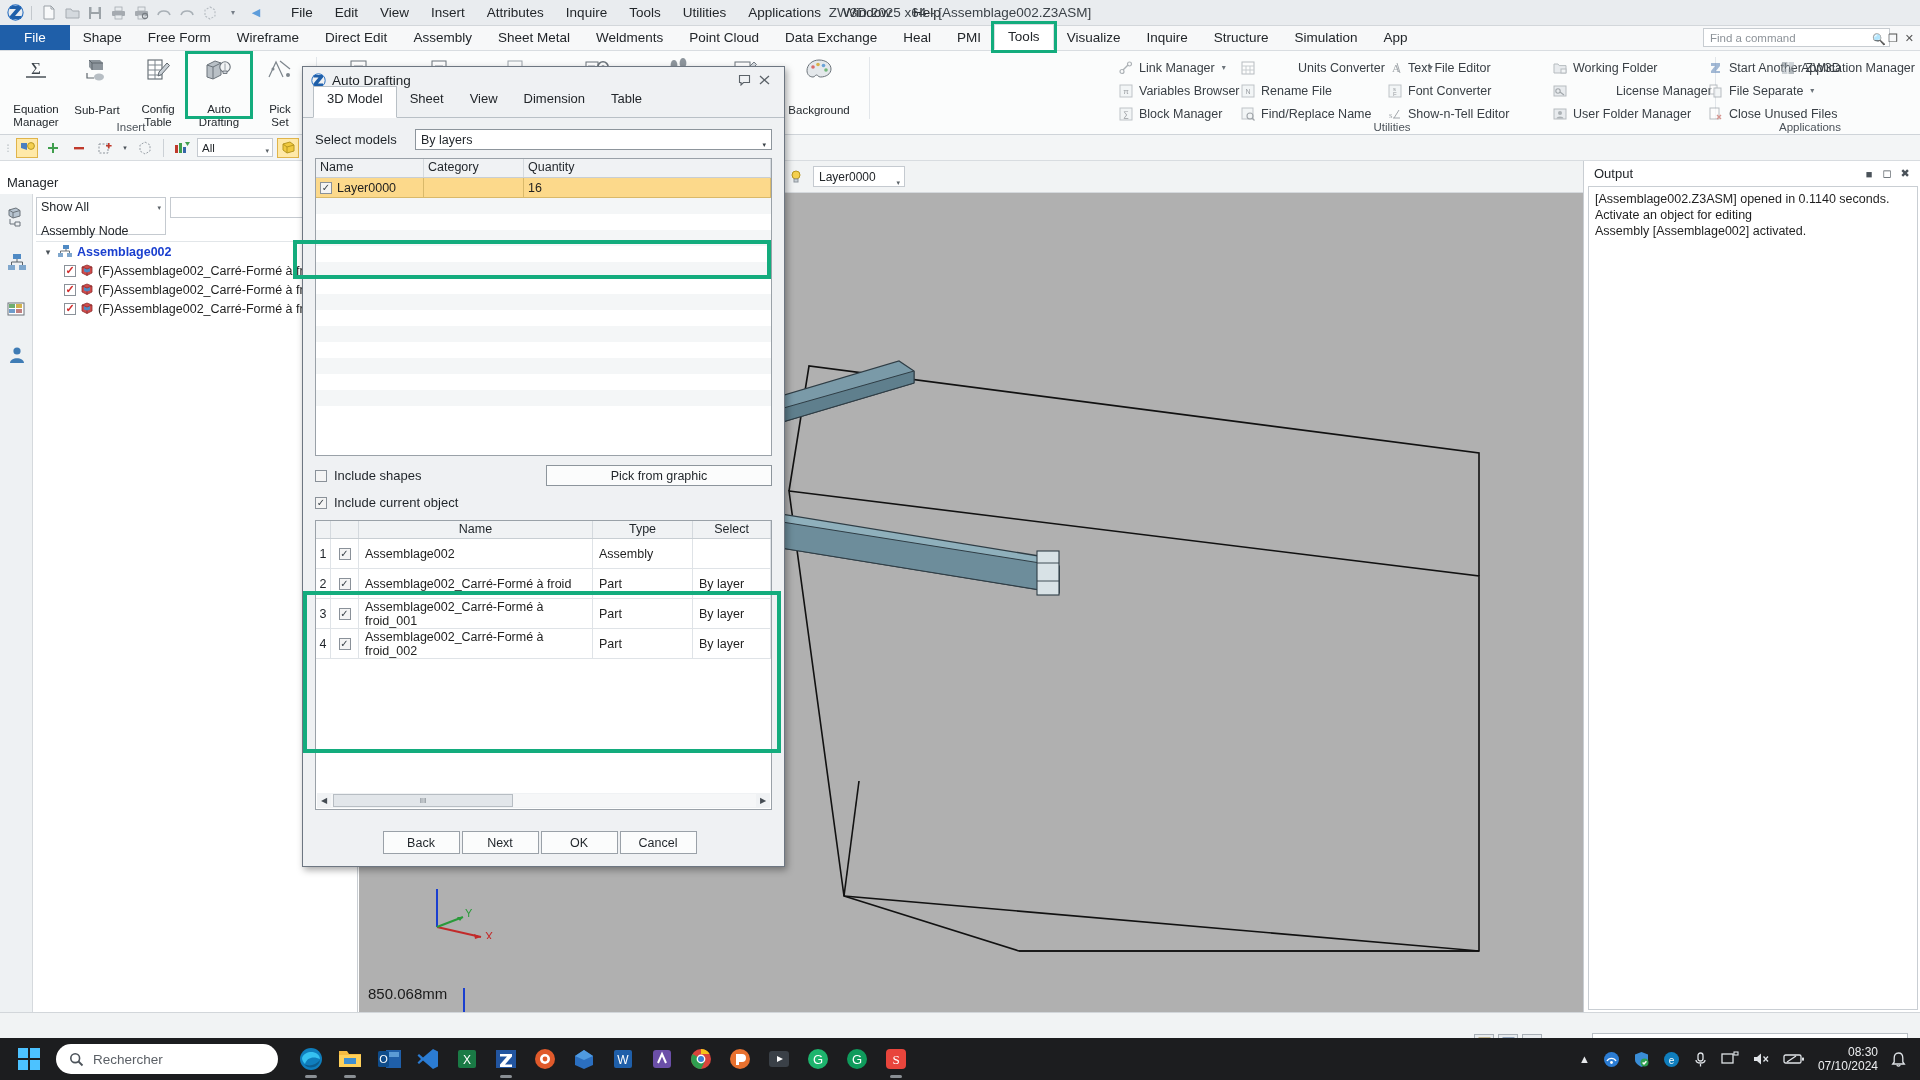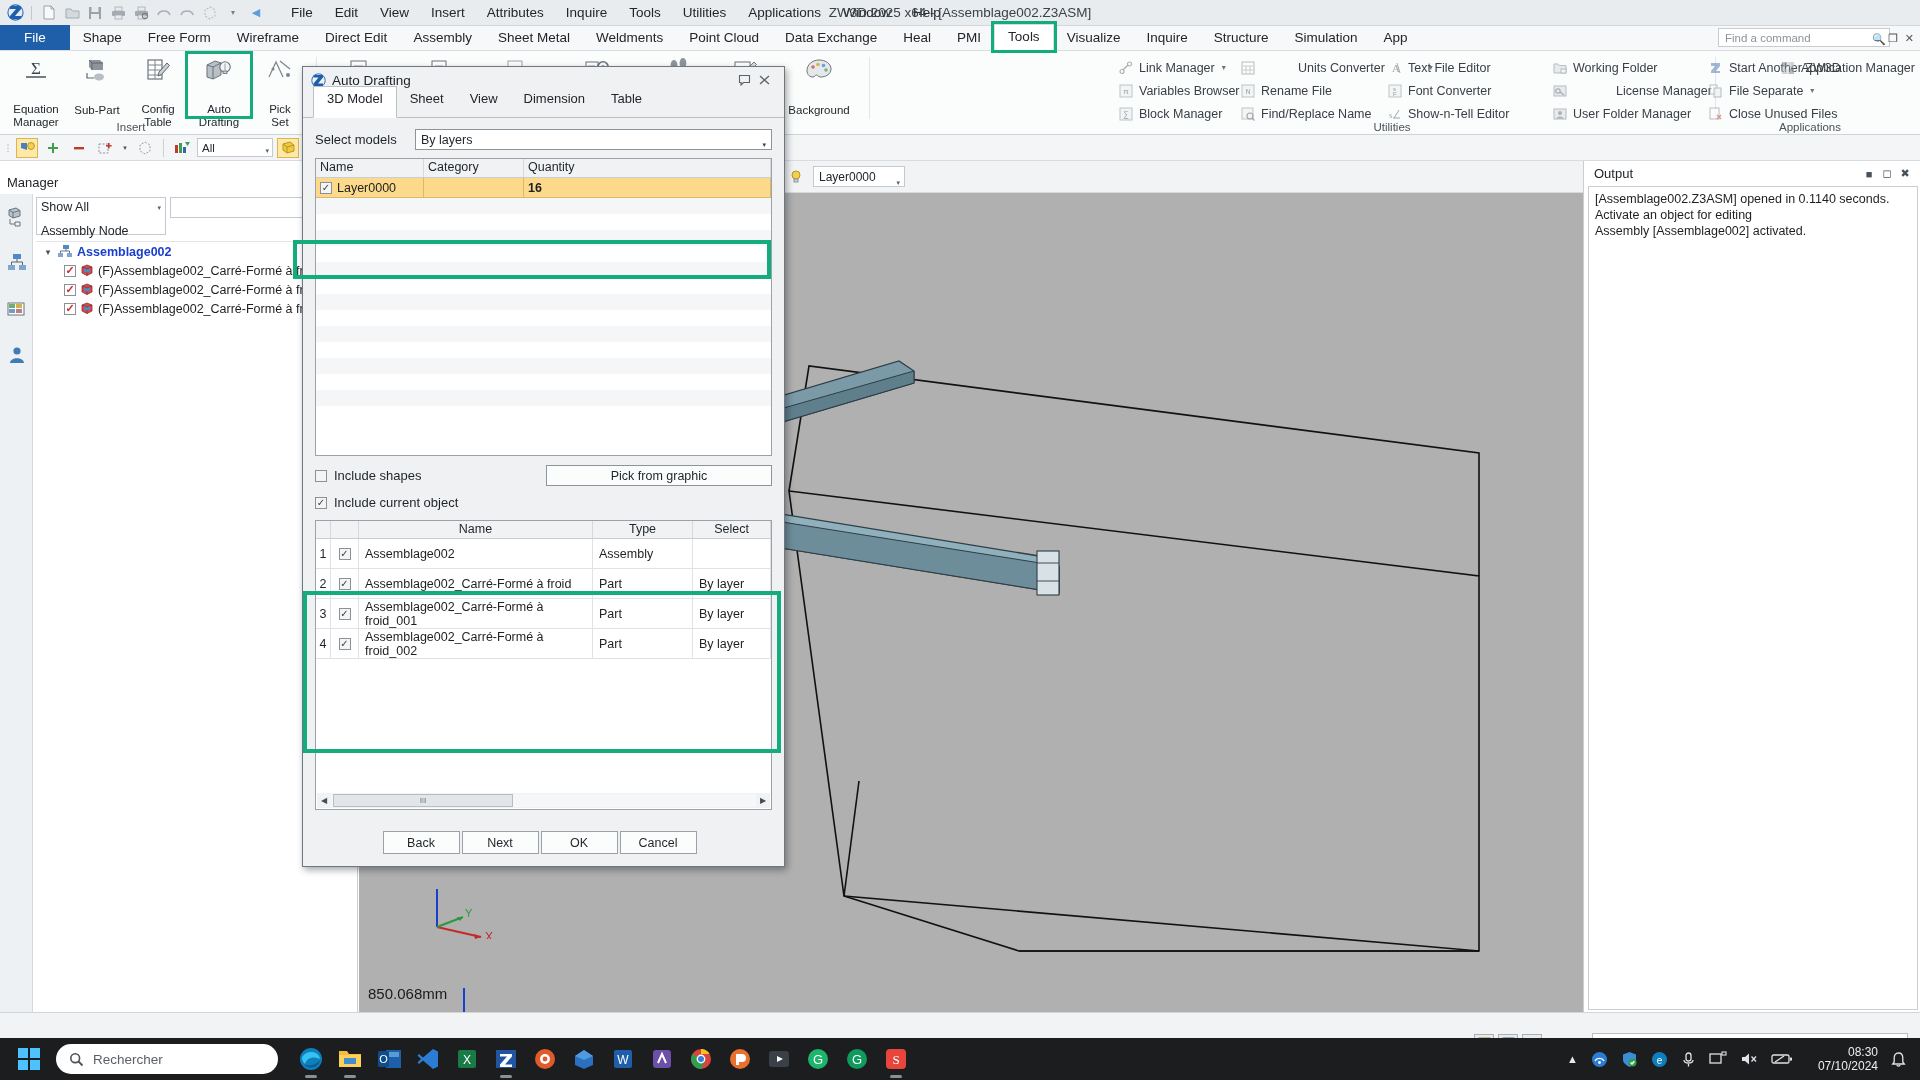--- a/index.html
+++ b/index.html
@@ -39,21 +39,21 @@
   }
   .rtab { padding:3px 13px 4px 13px; font-size:13.5px; color:#22262a; cursor:default; line-height:17px;}
   .rtab.file { background:#1f5fa9; color:#fff; padding:4px 24px 4px 24px; }
   .rtab.active { background:#fff; border:1px solid #d9dde1; border-bottom:1px solid #fff;
                  position:relative; z-index:3; }
   .hl-tab { outline:3px solid #13ac7d; outline-offset:0px; }
 
   .ribbon-right-icons { position:absolute; right:6px; top:26px; height:25px; display:flex;
                         align-items:center; gap:7px; font-size:11px; color:#555; }
   .cmdsearch {
-    position:absolute; right:30px; top:28px; width:172px; height:19px;
+    position:absolute; right:30px; top:28px; width:187px; height:19px;
     border:1px solid #c7ccd1; background:#fff; font-size:11.5px; color:#8d9399;
     padding:1px 18px 0 6px; line-height:17px;
   }
   .cmdsearch .mag { position:absolute; right:3px; top:2px; color:#7c848b; font-size:11px; }
 
   
   .ribbon {
     position:absolute; left:0; top:51px; width:1920px; height:84px;
     background:#fbfcfc; border-bottom:1px solid #cfd4d9;
   }
@@ -201,21 +201,21 @@
     display:flex; align-items:center; gap:9px; padding-left:13px;
     font-size:13.5px; color:#5b6066; margin-left:8px;
   }
   .tb-apps { display:flex; align-items:center; gap:9px; margin-left:10px; }
   .tapp { width:30px; height:30px; border-radius:5px; display:flex; align-items:center;
           justify-content:center; position:relative; }
   .tapp .under { position:absolute; bottom:-4px; left:50%; transform:translateX(-50%);
                  width:12px; height:3px; border-radius:2px; background:#8a8f94; }
   .tb-right { position:absolute; right:14px; display:flex; align-items:center; gap:13px;
               color:#e7e9eb; font-size:12px; }
-  .clockbox { text-align:right; font-size:12px; line-height:14px; color:#eceef0;margin-left:12px; }
+  .clockbox { text-align:right; font-size:12px; line-height:14px; color:#eceef0; }
 
   
   .dialog {
     position:absolute; left:302px; top:66px; width:483px; height:801px;
     background:#eff1f3; border:1px solid #6d7681;
     box-shadow:2px 3px 7px rgba(0,0,0,.35); z-index:40;
   }
   .dlg-title {
     height:26px; display:flex; align-items:center; padding:0 6px 0 8px;
     background:#eff1f3;
@@ -1066,21 +1066,21 @@
           <div style="width:108px;">Name</div>
           <div style="width:100px;">Category</div>
           <div style="flex:1;">Quantity</div>
         </div>
         <div class="g1-row">
           <div class="c" style="width:108px;">
             <span class="chk on"></span>
             <span>Layer0000</span>
           </div>
           <div class="c" style="width:100px;"></div>
-          <div class="c" style="flex:1;font-weight:bold;">16</div>
+          <div class="c" style="flex:1;">16</div>
         </div>
         <div class="g1-stripe a"></div>
           <div class="g1-stripe"></div>
         <div class="g1-stripe a"></div>
           <div class="g1-stripe"></div>
         <div class="g1-stripe a"></div>
           <div class="g1-stripe"></div>
         <div class="g1-stripe a"></div>
           <div class="g1-stripe"></div>
         <div class="g1-stripe a"></div>

